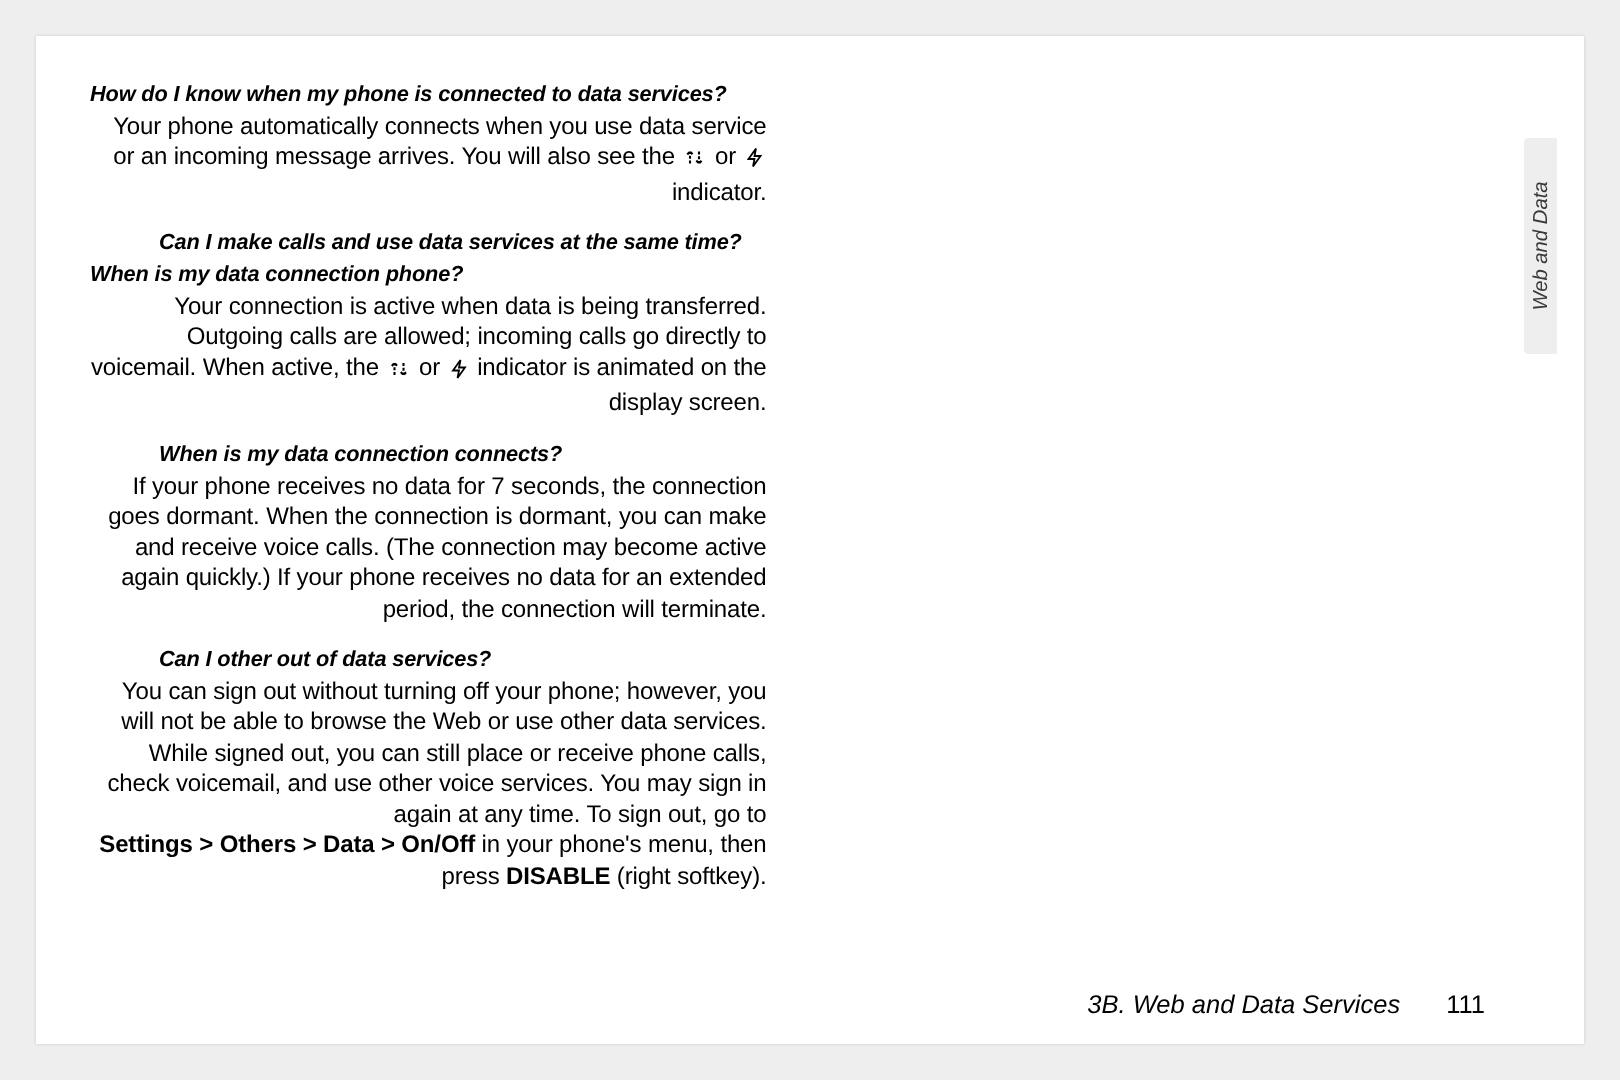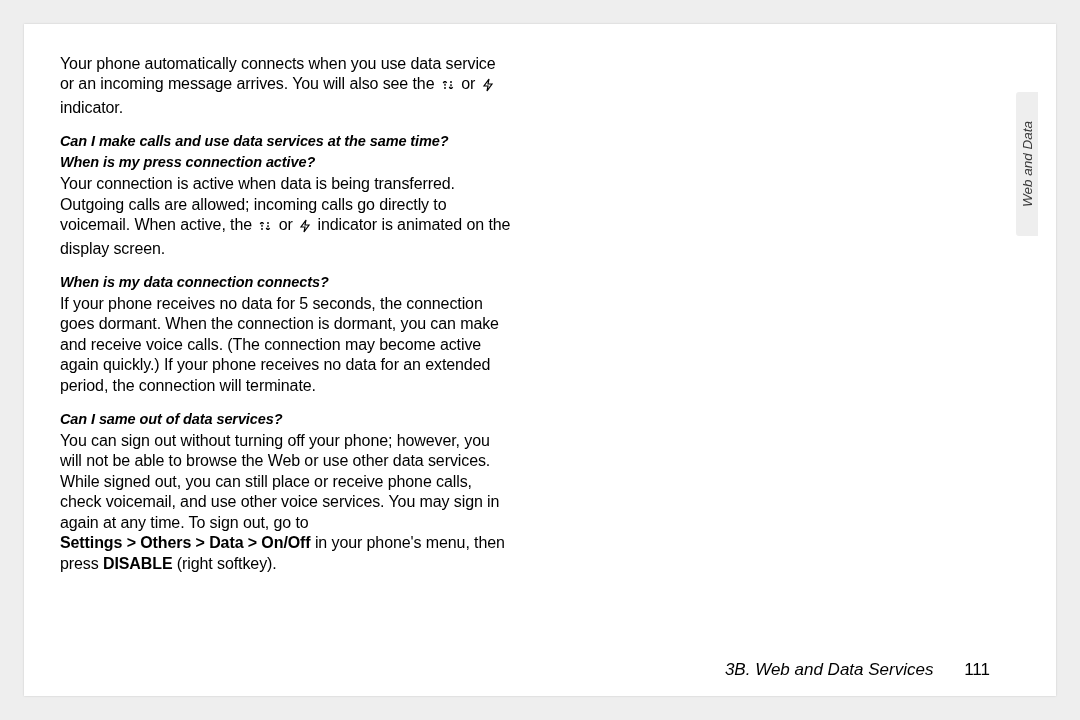--- a/index.html
+++ b/index.html
@@ -34,22 +34,23 @@
   }
   .q {
     font-weight: bold;
     font-style: italic;
     font-size: 14.5px;
     margin: 0 0 2px 0;
     line-height: 1.3;
   }
   .a {
     margin: 0 0 14px 0;
+    text-align: right;
   }
-  .a + .q { margin-top: 2px; }
+  .a + .q { margin-top: 2px; margin-left: 46px; }
   .icon {
     display: inline-block;
     vertical-align: -3px;
     margin: 0 2px;
   }
   .footer {
     position: absolute;
     bottom: 16px;
     left: 0;
     right: 66px;
@@ -87,20 +88,21 @@
 <body>
 
 <div class="page">
 
   <div class="sidetab">
     <span>Web and Data</span>
   </div>
 
   <div class="content">
 
+    <p class="q">How do I know when my phone is connected to data services?</p>
     <p class="a">
       <span>Your phone automatically connects when you use data service or an incoming message arrives. You will also see the </span>
       <span class="icon">
         <svg width="14" height="14" viewBox="0 0 14 14">
             <g stroke="#000" stroke-width="1.4" fill="none">
               <path d="M4 11 V3 M2.2 5 L4 3 L5.8 5" stroke-dasharray="2,1.2"></path>
               <path d="M10 3 V11 M8.2 9 L10 11 L11.8 9" stroke-dasharray="2,1.2"></path>
             </g>
           </svg>
       </span>
@@ -108,44 +110,44 @@
       <span class="icon">
         <svg width="12" height="14" viewBox="0 0 12 14">
             <path d="M7 1 L2 8 L6 8 L5 13 L10 6 L6 6 Z" fill="none" stroke="#000" stroke-width="1.2"></path>
           </svg>
       </span>
       <span> indicator.</span>
     </p>
 
     <p class="q">Can I make calls and use data services at the same time?</p>
 
-    <p class="q">When is my press connection active?</p>
+    <p class="q">When is my data connection phone?</p>
     <p class="a">
       <span>Your connection is active when data is being transferred. Outgoing calls are allowed; incoming calls go directly to voicemail. When active, the </span>
       <span class="icon">
         <svg width="14" height="14" viewBox="0 0 14 14">
             <g stroke="#000" stroke-width="1.4" fill="none">
               <path d="M4 11 V3 M2.2 5 L4 3 L5.8 5" stroke-dasharray="2,1.2"></path>
               <path d="M10 3 V11 M8.2 9 L10 11 L11.8 9" stroke-dasharray="2,1.2"></path>
             </g>
           </svg>
       </span>
       <span> or </span>
       <span class="icon">
         <svg width="12" height="14" viewBox="0 0 12 14">
             <path d="M7 1 L2 8 L6 8 L5 13 L10 6 L6 6 Z" fill="none" stroke="#000" stroke-width="1.2"></path>
           </svg>
       </span>
       <span> indicator is animated on the display screen.</span>
     </p>
 
     <p class="q">When is my data connection connects?</p>
-    <p class="a">If your phone receives no data for 5 seconds, the connection goes dormant. When the connection is dormant, you can make and receive voice calls. (The connection may become active again quickly.) If your phone receives no data for an extended period, the connection will terminate.</p>
+    <p class="a">If your phone receives no data for 7 seconds, the connection goes dormant. When the connection is dormant, you can make and receive voice calls. (The connection may become active again quickly.) If your phone receives no data for an extended period, the connection will terminate.</p>
 
-    <p class="q">Can I same out of data services?</p>
+    <p class="q">Can I other out of data services?</p>
     <p class="a">
       <span>You can sign out without turning off your phone; however, you will not be able to browse the Web or use other data services. While signed out, you can still place or receive phone calls, check voicemail, and use other voice services. You may sign in again at any time. To sign out, go to </span><b class="nowrap">Settings &gt; Others &gt; Data &gt; On/Off</b><span> in your phone's menu, then press </span><b>DISABLE</b><span> (right softkey).</span>
     </p>
 
   </div>
 
   <div class="footer">
     <span>3B. Web and Data Services</span>
     <span class="pagenum">111</span>
   </div>

